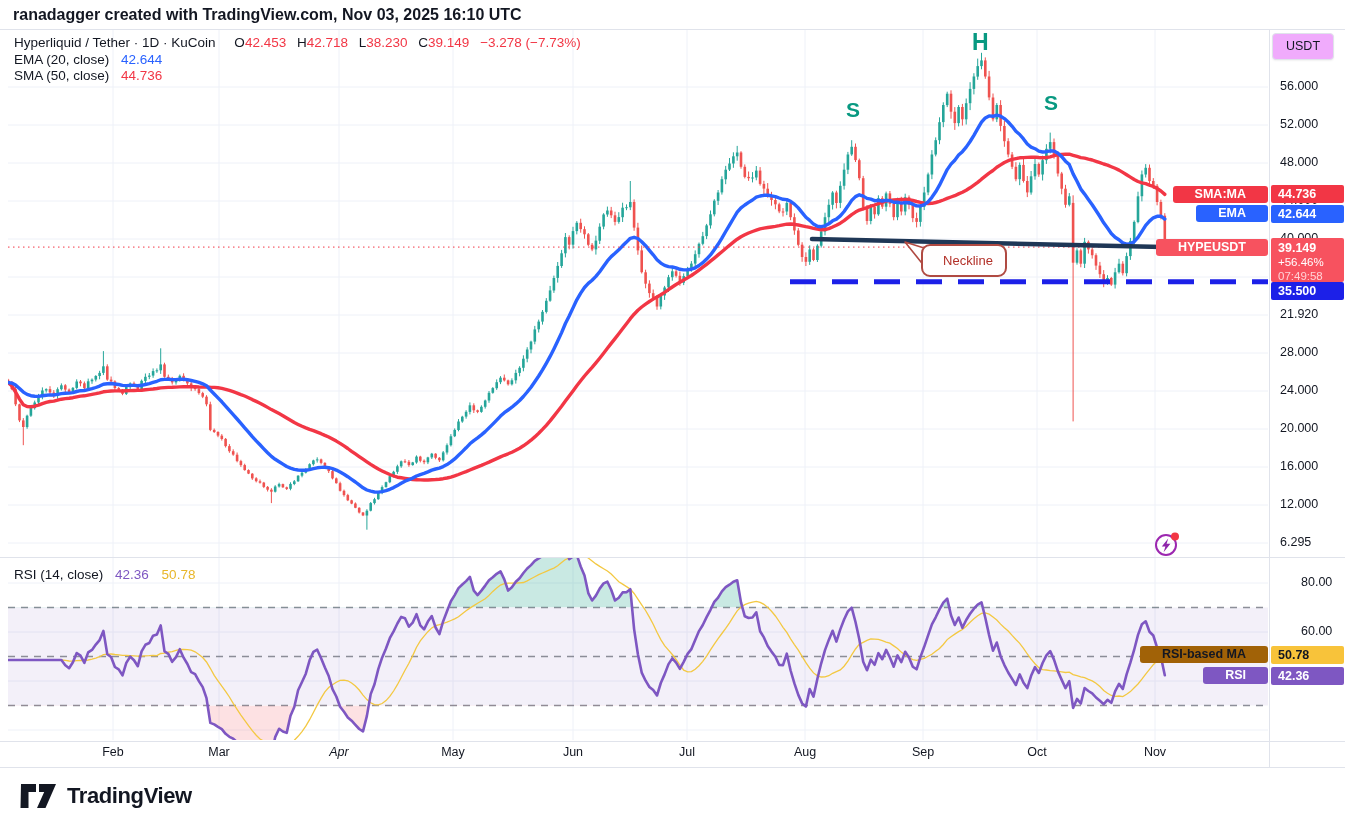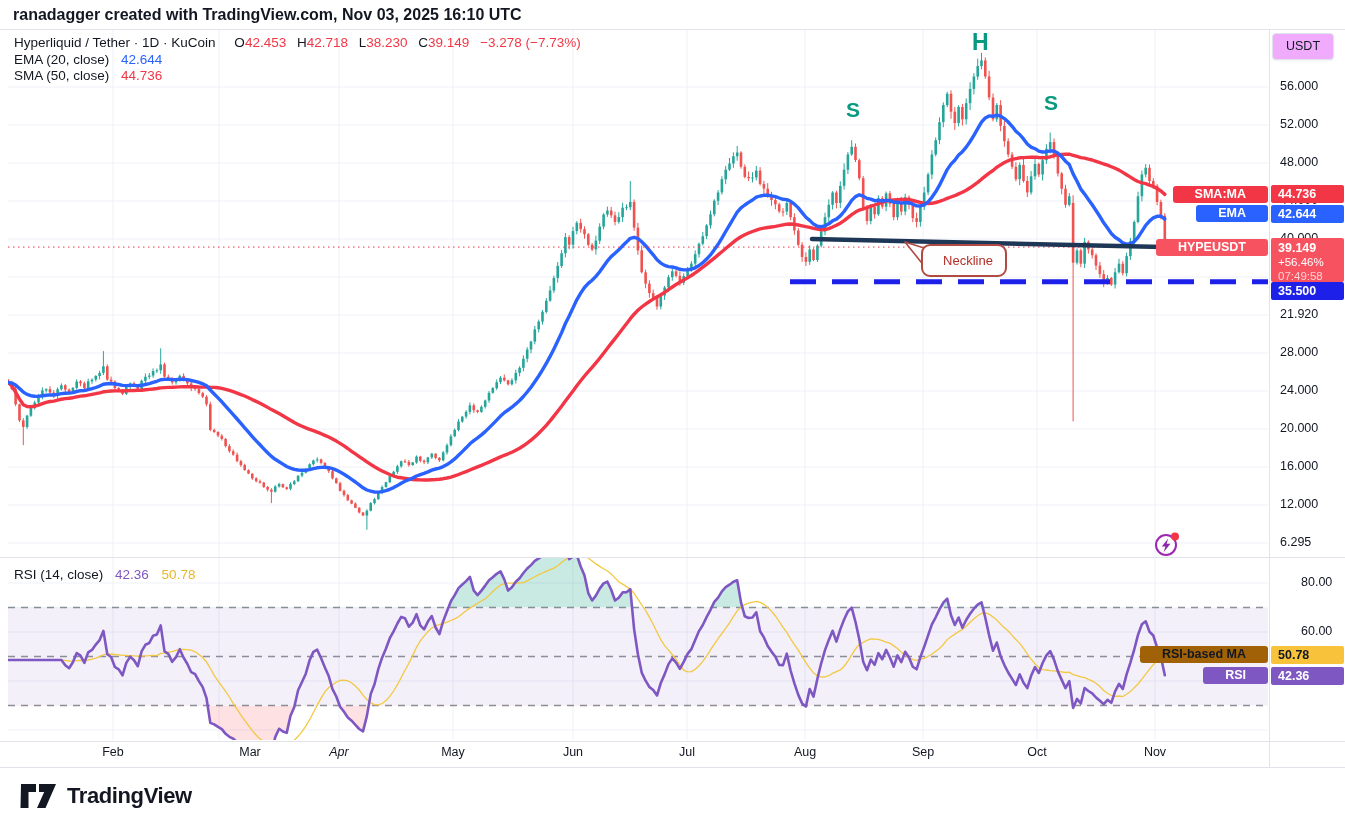--- a/index.html
+++ b/index.html
@@ -477,21 +477,21 @@
     <div class="tick-label" style="top: 497px;">12.000</div>
     <div class="tick-label" style="top: 535px;">6.295</div>
   </div>
 <div id="rsi-tick-labels">
     <div class="rsi-tick-label" style="top: 575px;">80.00</div>
     <div class="rsi-tick-label" style="top: 624px;">60.00</div>
     <div class="rsi-tick-label" style="top: 673px;">40.00</div>
   </div>
 <div id="month-labels">
     <div class="month-label" style="left: 113px;">Feb</div>
-    <div class="month-label" style="left: 219px; margin-left: 31px;">Mar</div>
+    <div class="month-label" style="left: 219px;">Mar</div>
     <div class="month-label" style="left: 339px; font-style: italic;">Apr</div>
     <div class="month-label" style="left: 453px;">May</div>
     <div class="month-label" style="left: 573px;">Jun</div>
     <div class="month-label" style="left: 687px;">Jul</div>
     <div class="month-label" style="left: 805px;">Aug</div>
     <div class="month-label" style="left: 923px;">Sep</div>
     <div class="month-label" style="left: 1037px;">Oct</div>
     <div class="month-label" style="left: 1155px;">Nov</div>
   </div>
 

